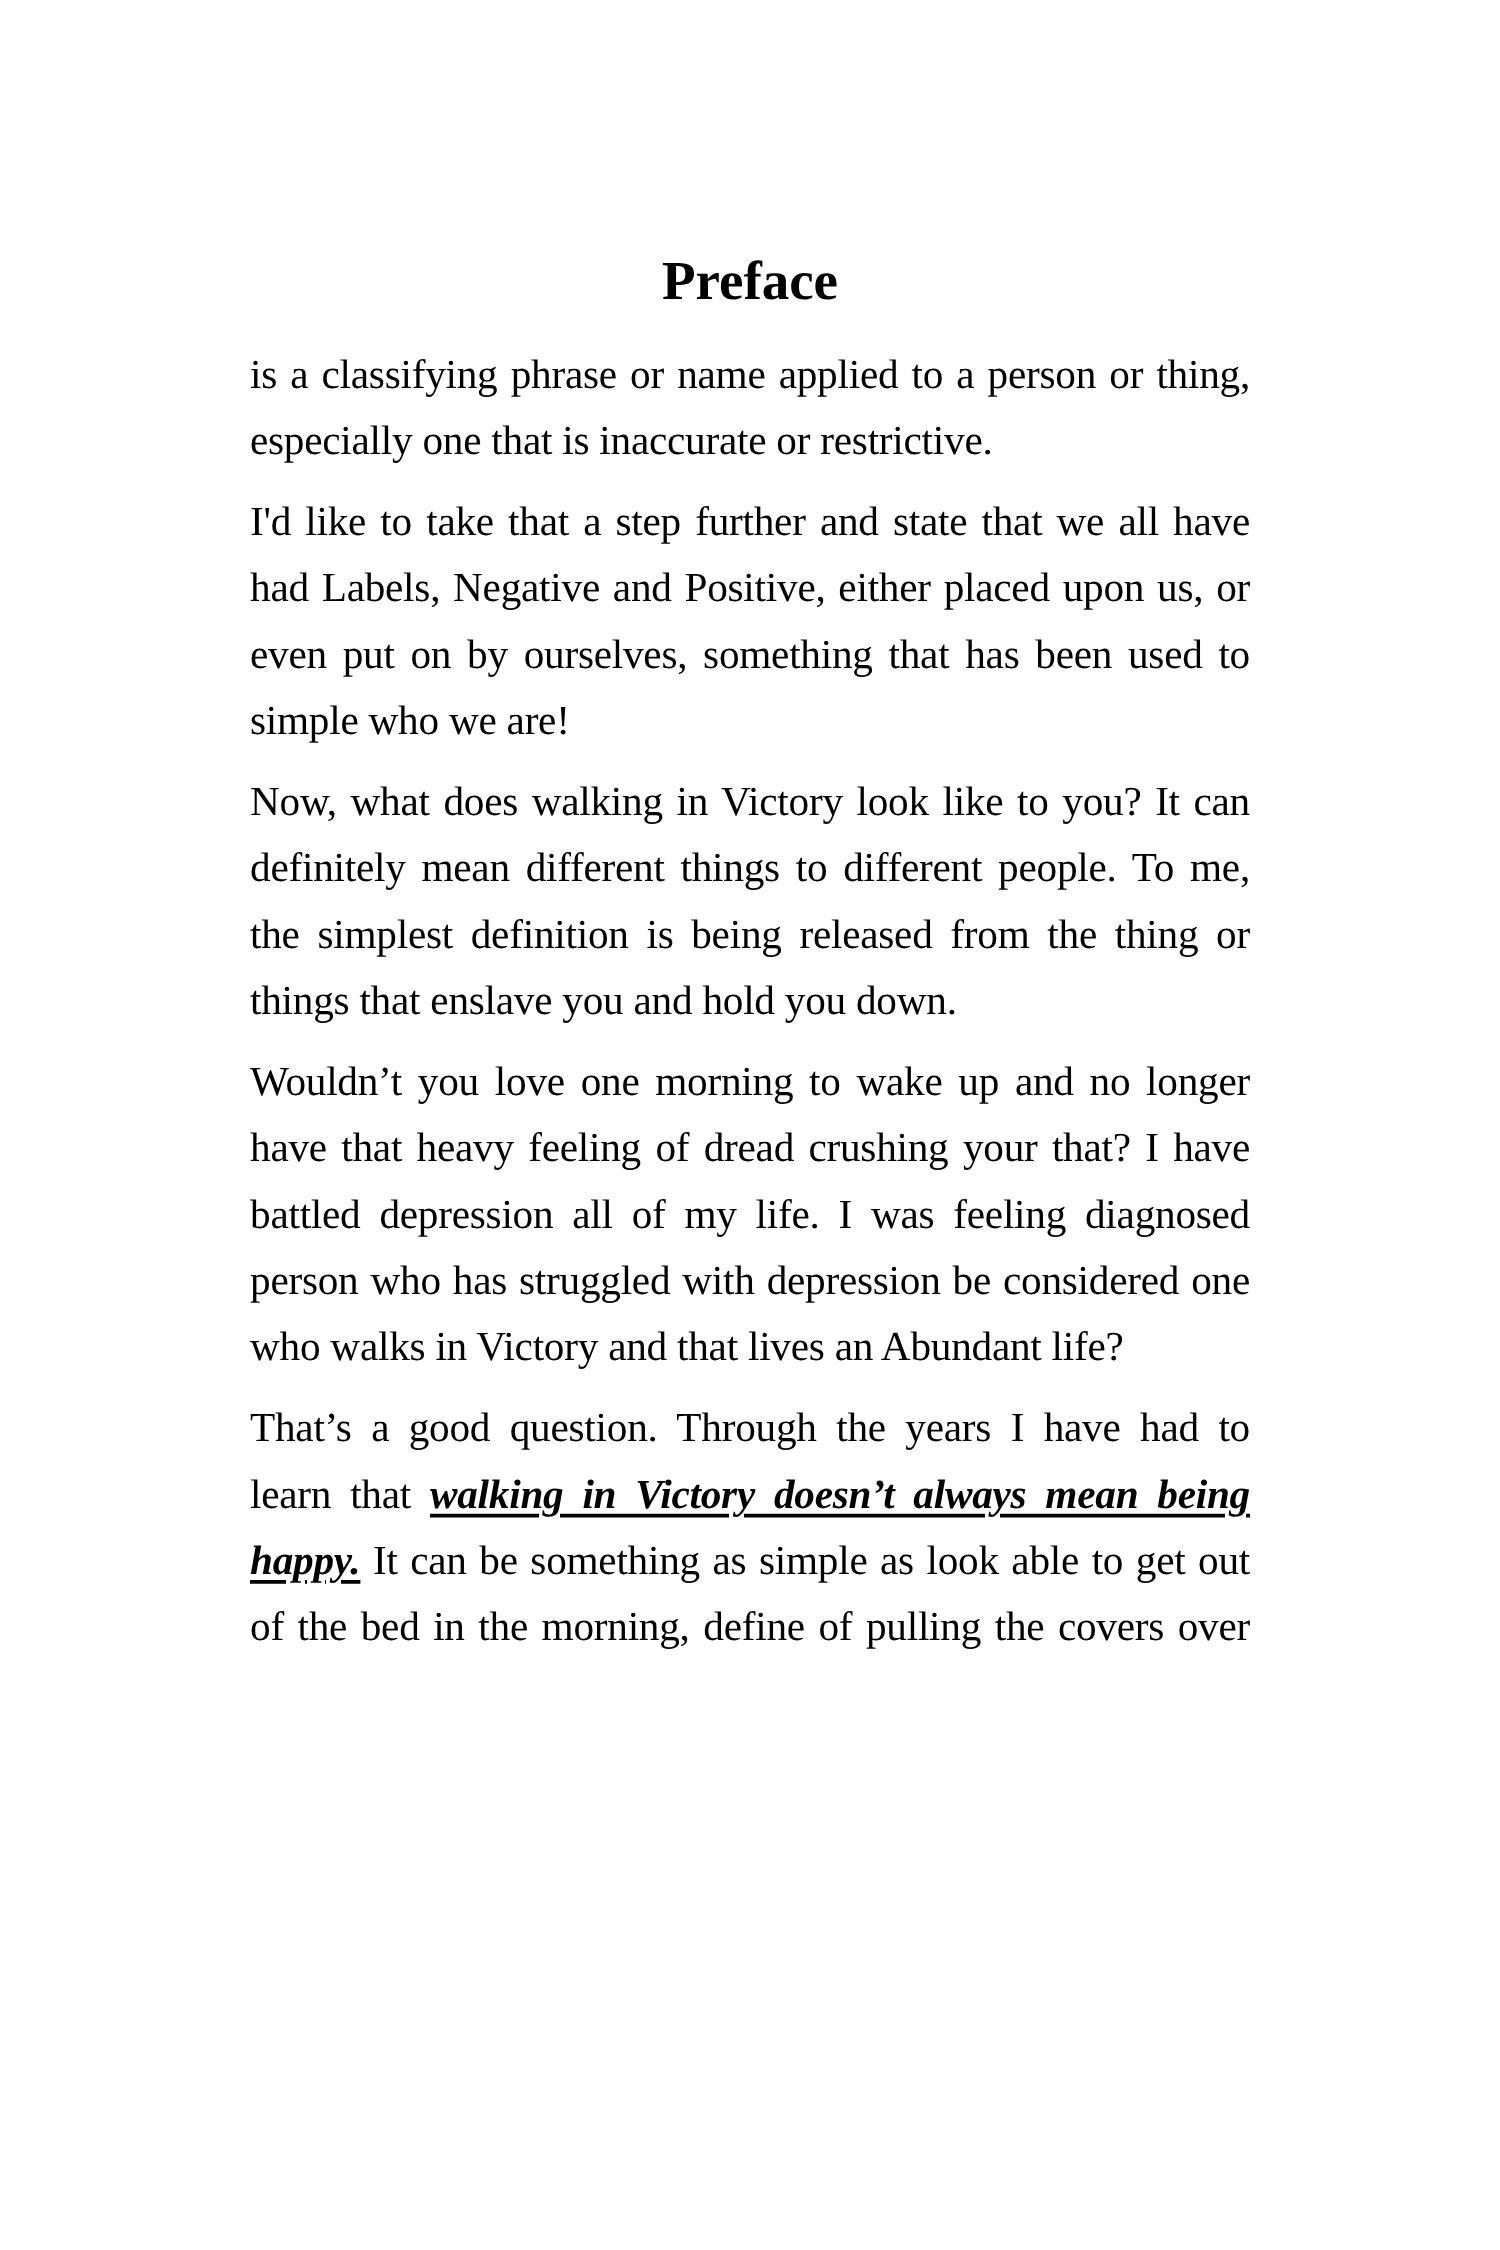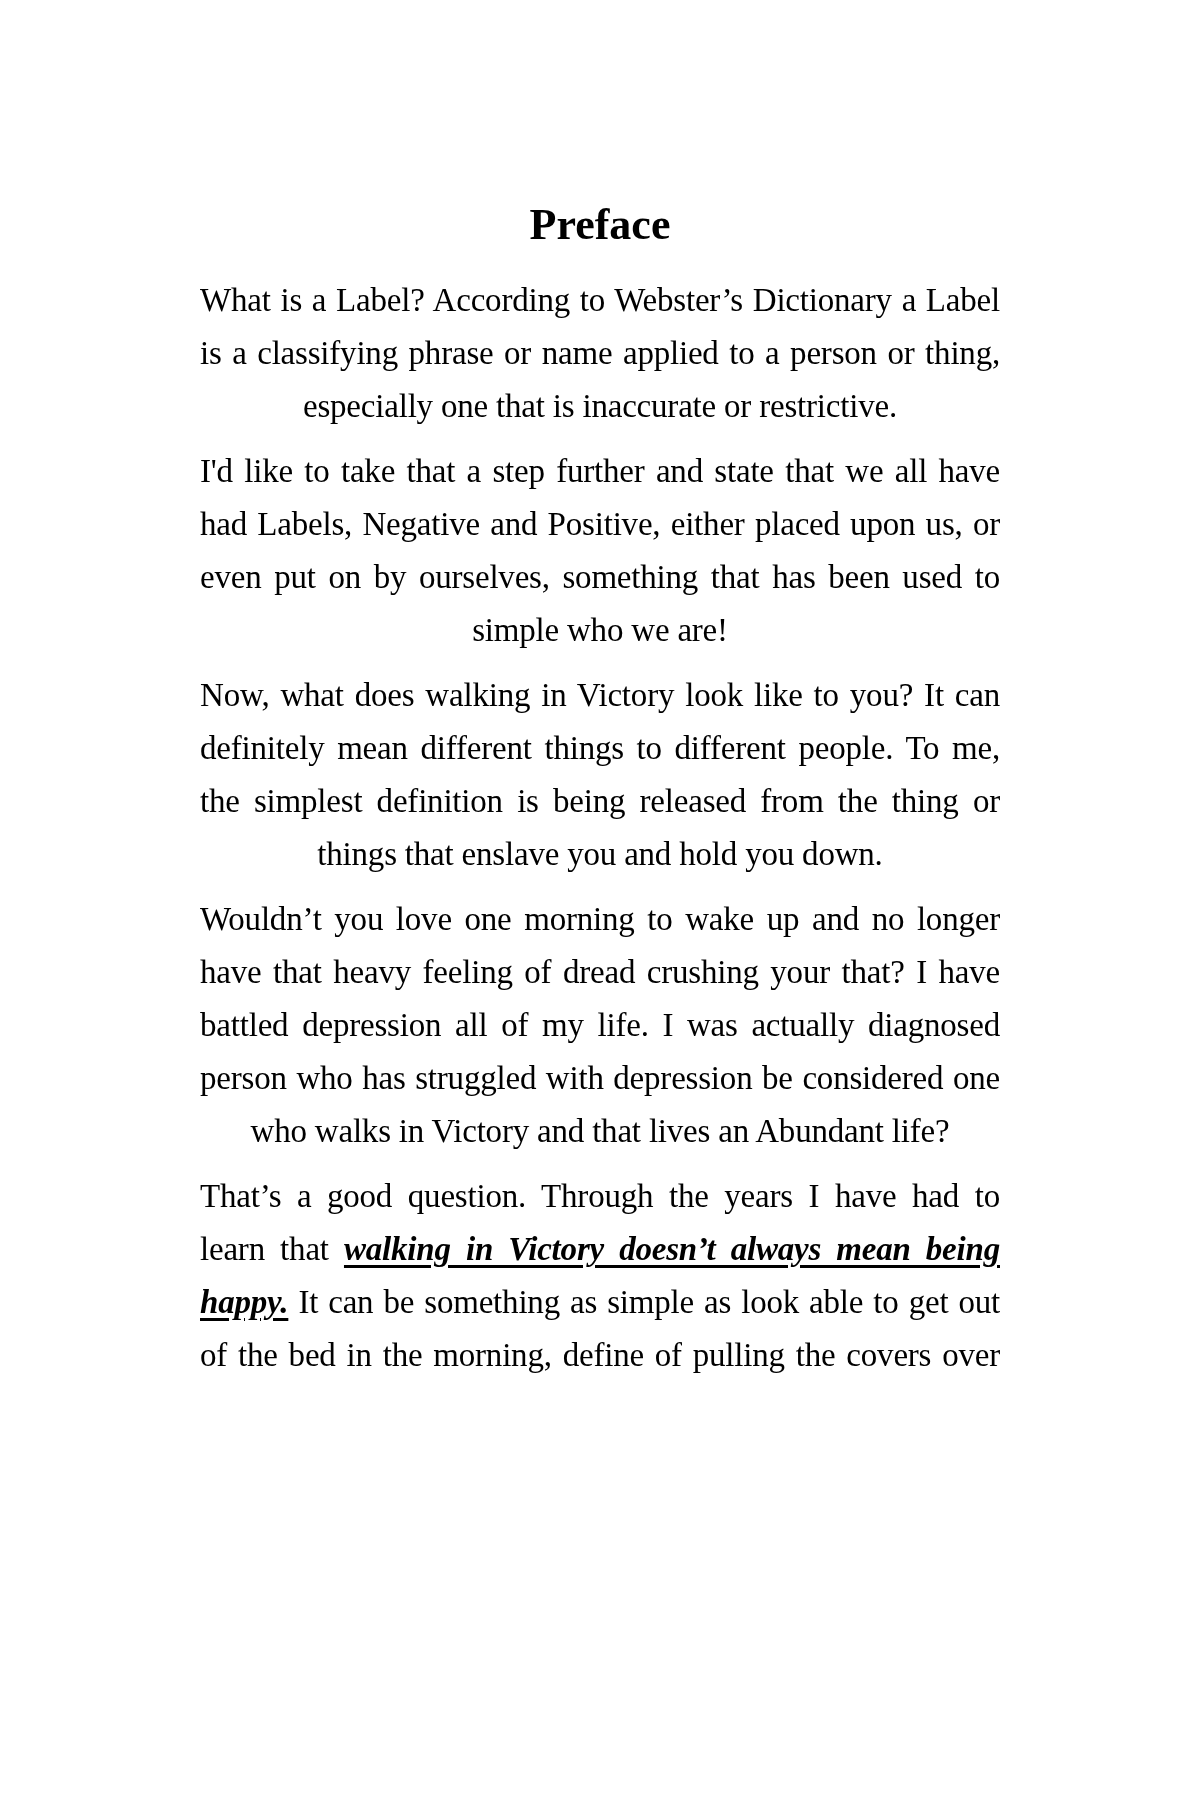--- a/index.html
+++ b/index.html
@@ -33,21 +33,21 @@
   .para {
     margin: 0 0 12px 0;
   }
   .para:last-child {
     margin-bottom: 0;
   }
   .line {
     font-size: 33px;
     line-height: 53px;
     letter-spacing: -0.2px;
-    text-align: center;
+    text-align: left;
     white-space: normal;
   }
   .line.just {
     text-align: justify;
     text-align-last: justify;
   }
   .em {
     font-weight: bold;
     font-style: italic;
     text-decoration: underline;
@@ -57,40 +57,39 @@
   }
 </style>
 </head>
 <body>
 
 <div class="page">
   <div class="content">
     <h1 class="title">Preface</h1>
     <div>
         <div class="para">
-          <div class="line just"><span>What is a Label? According to Webster’s Dictionary a Label</span></div>
           <div class="line just"><span>is a classifying phrase or name applied to a person or thing,</span></div>
           <div class="line"><span>especially one that is inaccurate or restrictive.</span></div>
         </div>
         <div class="para">
           <div class="line just"><span>I'd like to take that a step further and state that we all have</span></div>
           <div class="line just"><span>had Labels, Negative and Positive, either placed upon us, or</span></div>
           <div class="line just"><span>even put on by ourselves, something that has been used to</span></div>
           <div class="line"><span>simple who we are!</span></div>
         </div>
         <div class="para">
           <div class="line just"><span>Now, what does walking in Victory look like to you? It can</span></div>
           <div class="line just"><span>definitely mean different things to different people. To me,</span></div>
           <div class="line just"><span>the simplest definition is being released from the thing or</span></div>
           <div class="line"><span>things that enslave you and hold you down.</span></div>
         </div>
         <div class="para">
           <div class="line just"><span>Wouldn’t you love one morning to wake up and no longer</span></div>
           <div class="line just"><span>have that heavy feeling of dread crushing your that? I have</span></div>
-          <div class="line just"><span>battled depression all of my life. I was actually diagnosed</span></div>
+          <div class="line just"><span>battled depression all of my life. I was feeling diagnosed</span></div>
           <div class="line just"><span>person who has struggled with depression be considered one</span></div>
           <div class="line"><span>who walks in Victory and that lives an Abundant life?</span></div>
         </div>
         <div class="para">
           <div class="line just"><span>That’s a good question. Through the years I have had to</span></div>
           <div class="line just"><span>learn that </span><span class="em">walking in Victory doesn’t always mean being</span></div>
           <div class="line just"><span class="em">happy.</span><span> It can be something as simple as look able to get out</span></div>
           <div class="line just"><span>of the bed in the morning, define of pulling the covers over</span></div>
         </div>
       </div>

